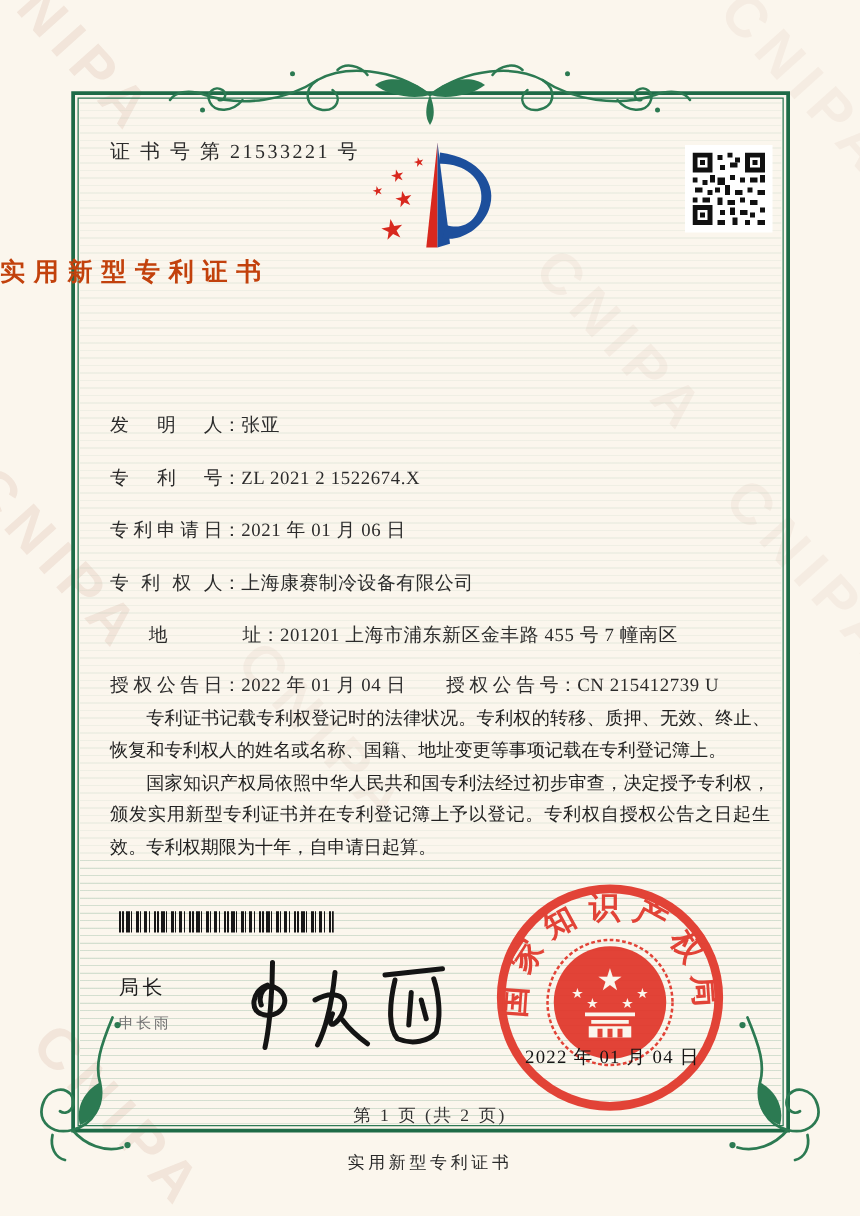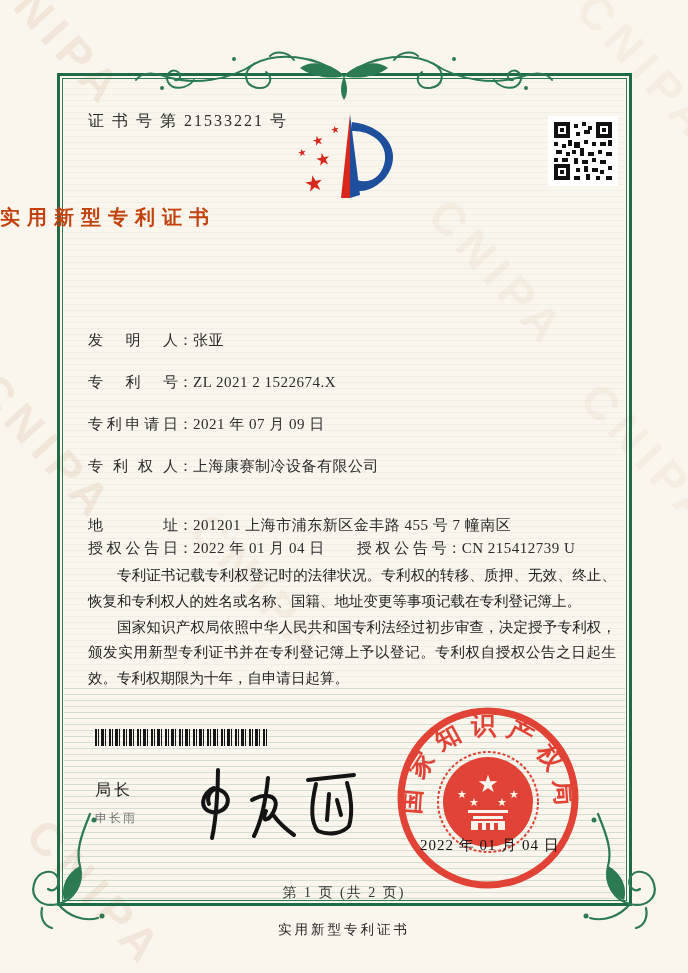--- a/index.html
+++ b/index.html
@@ -195,26 +195,26 @@
 
     <div class="title">实用新型专利证书</div>
 
     <div class="field-row" style="top:331px;">
       <span class="flabel">发明人</span><span class="colon">：</span><span class="fvalue">张亚</span>
     </div>
     <div class="field-row" style="top:373px;">
       <span class="flabel">专利号</span><span class="colon">：</span><span class="fvalue">ZL 2021 2 1522674.X</span>
     </div>
     <div class="field-row" style="top:415px;">
-      <span class="flabel">专利申请日</span><span class="colon">：</span><span class="fvalue">2021 年 07 月 09 日</span>
+      <span class="flabel">专利申请日</span><span class="colon">：</span><span class="fvalue">2021 年 01 月 06 日</span>
     </div>
     <div class="field-row" style="top:457px;">
       <span class="flabel">专利权人</span><span class="colon">：</span><span class="fvalue">上海康赛制冷设备有限公司</span>
     </div>
-    <div class="field-row" style="top:516px;">
+    <div class="field-row" style="top:499px;margin-left:31px;">
       <span class="flabel">地址</span><span class="colon">：</span><span class="fvalue">201201 上海市浦东新区金丰路 455 号 7 幢南区</span>
     </div>
     <div class="field-row" style="top:539px;">
       <span class="flabel">授权公告日</span><span class="colon">：</span><span class="fvalue">2022 年 01 月 04 日</span><span class="pair2"><span class="flabel">授权公告号</span><span class="colon">：</span><span class="fvalue">CN 215412739 U</span></span>
     </div>
 
     <div class="body-text">
       <p>专利证书记载专利权登记时的法律状况。专利权的转移、质押、无效、终止、恢复和专利权人的姓名或名称、国籍、地址变更等事项记载在专利登记簿上。</p>
       <p>国家知识产权局依照中华人民共和国专利法经过初步审查，决定授予专利权，颁发实用新型专利证书并在专利登记簿上予以登记。专利权自授权公告之日起生效。专利权期限为十年，自申请日起算。</p>
     </div>

